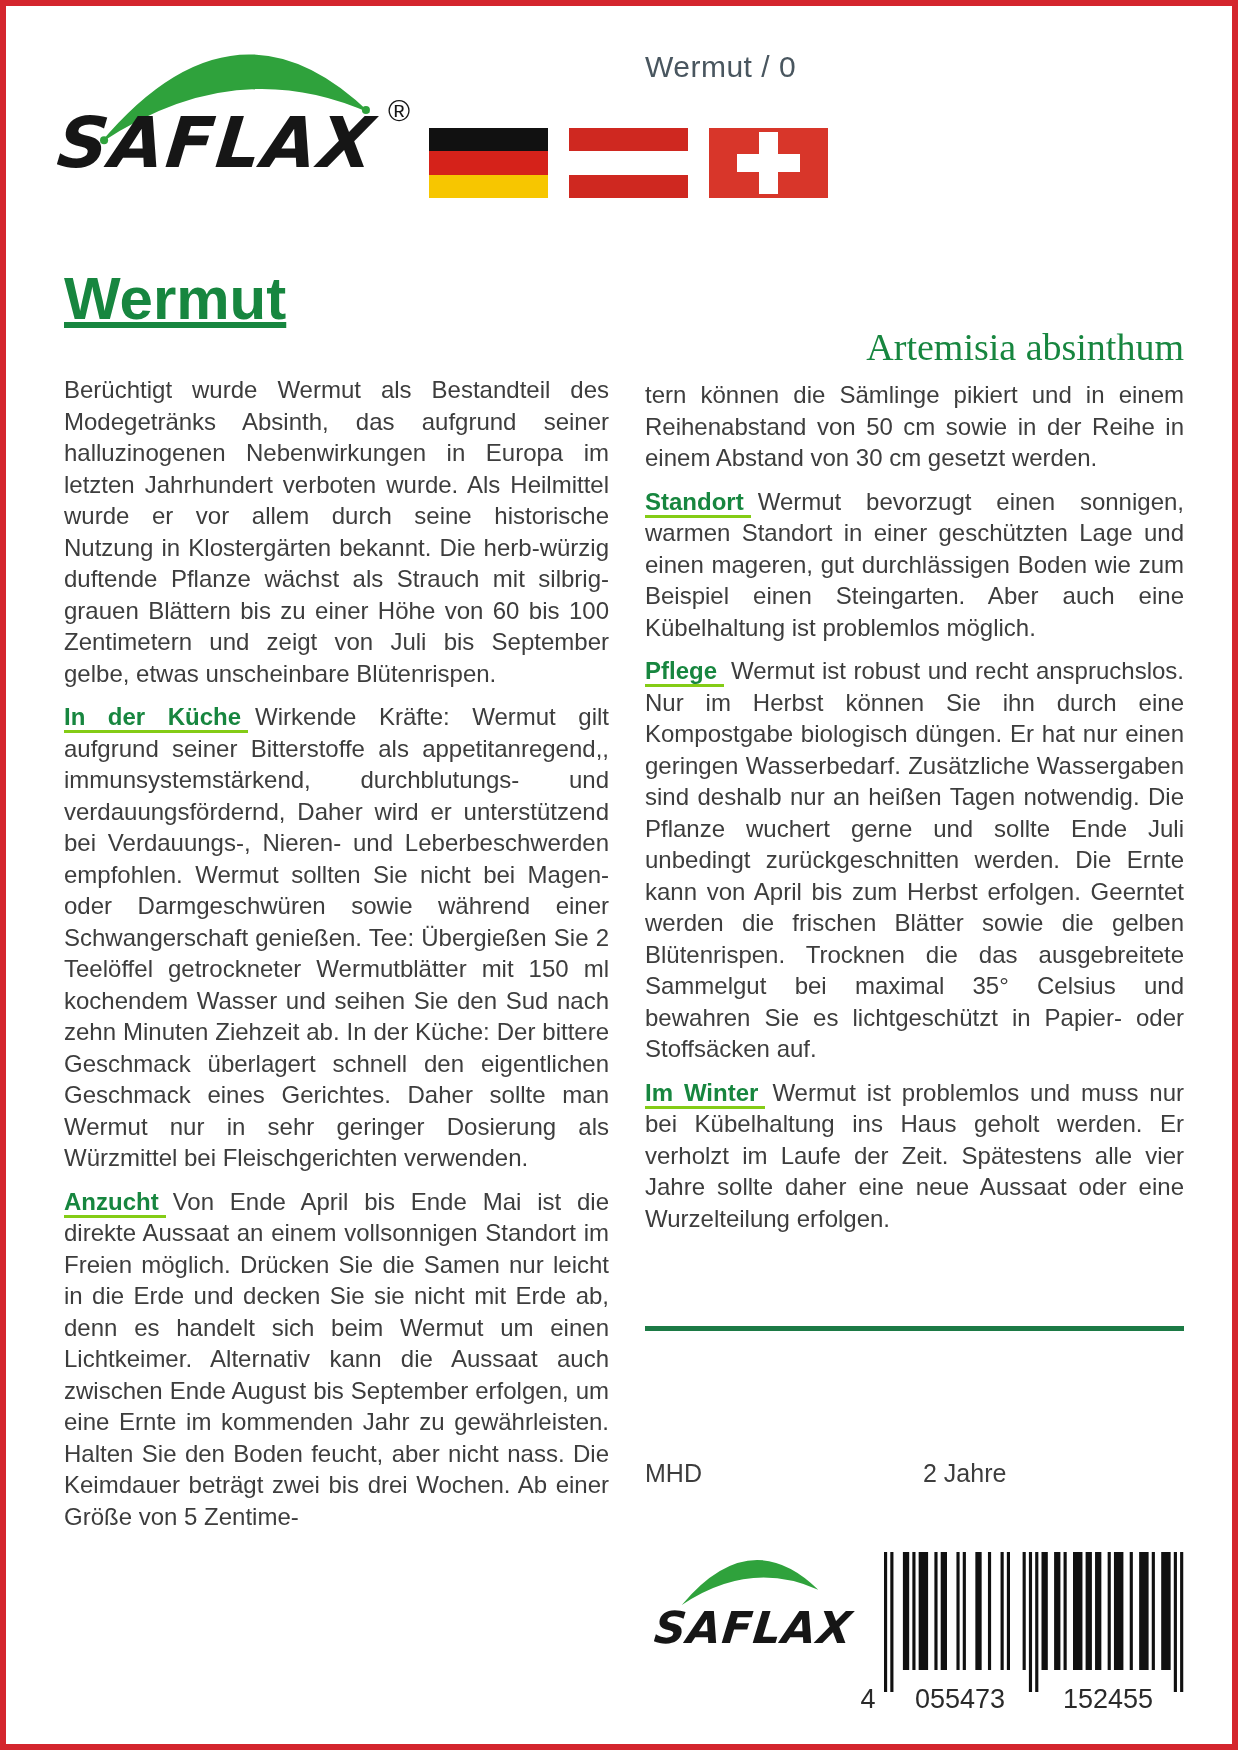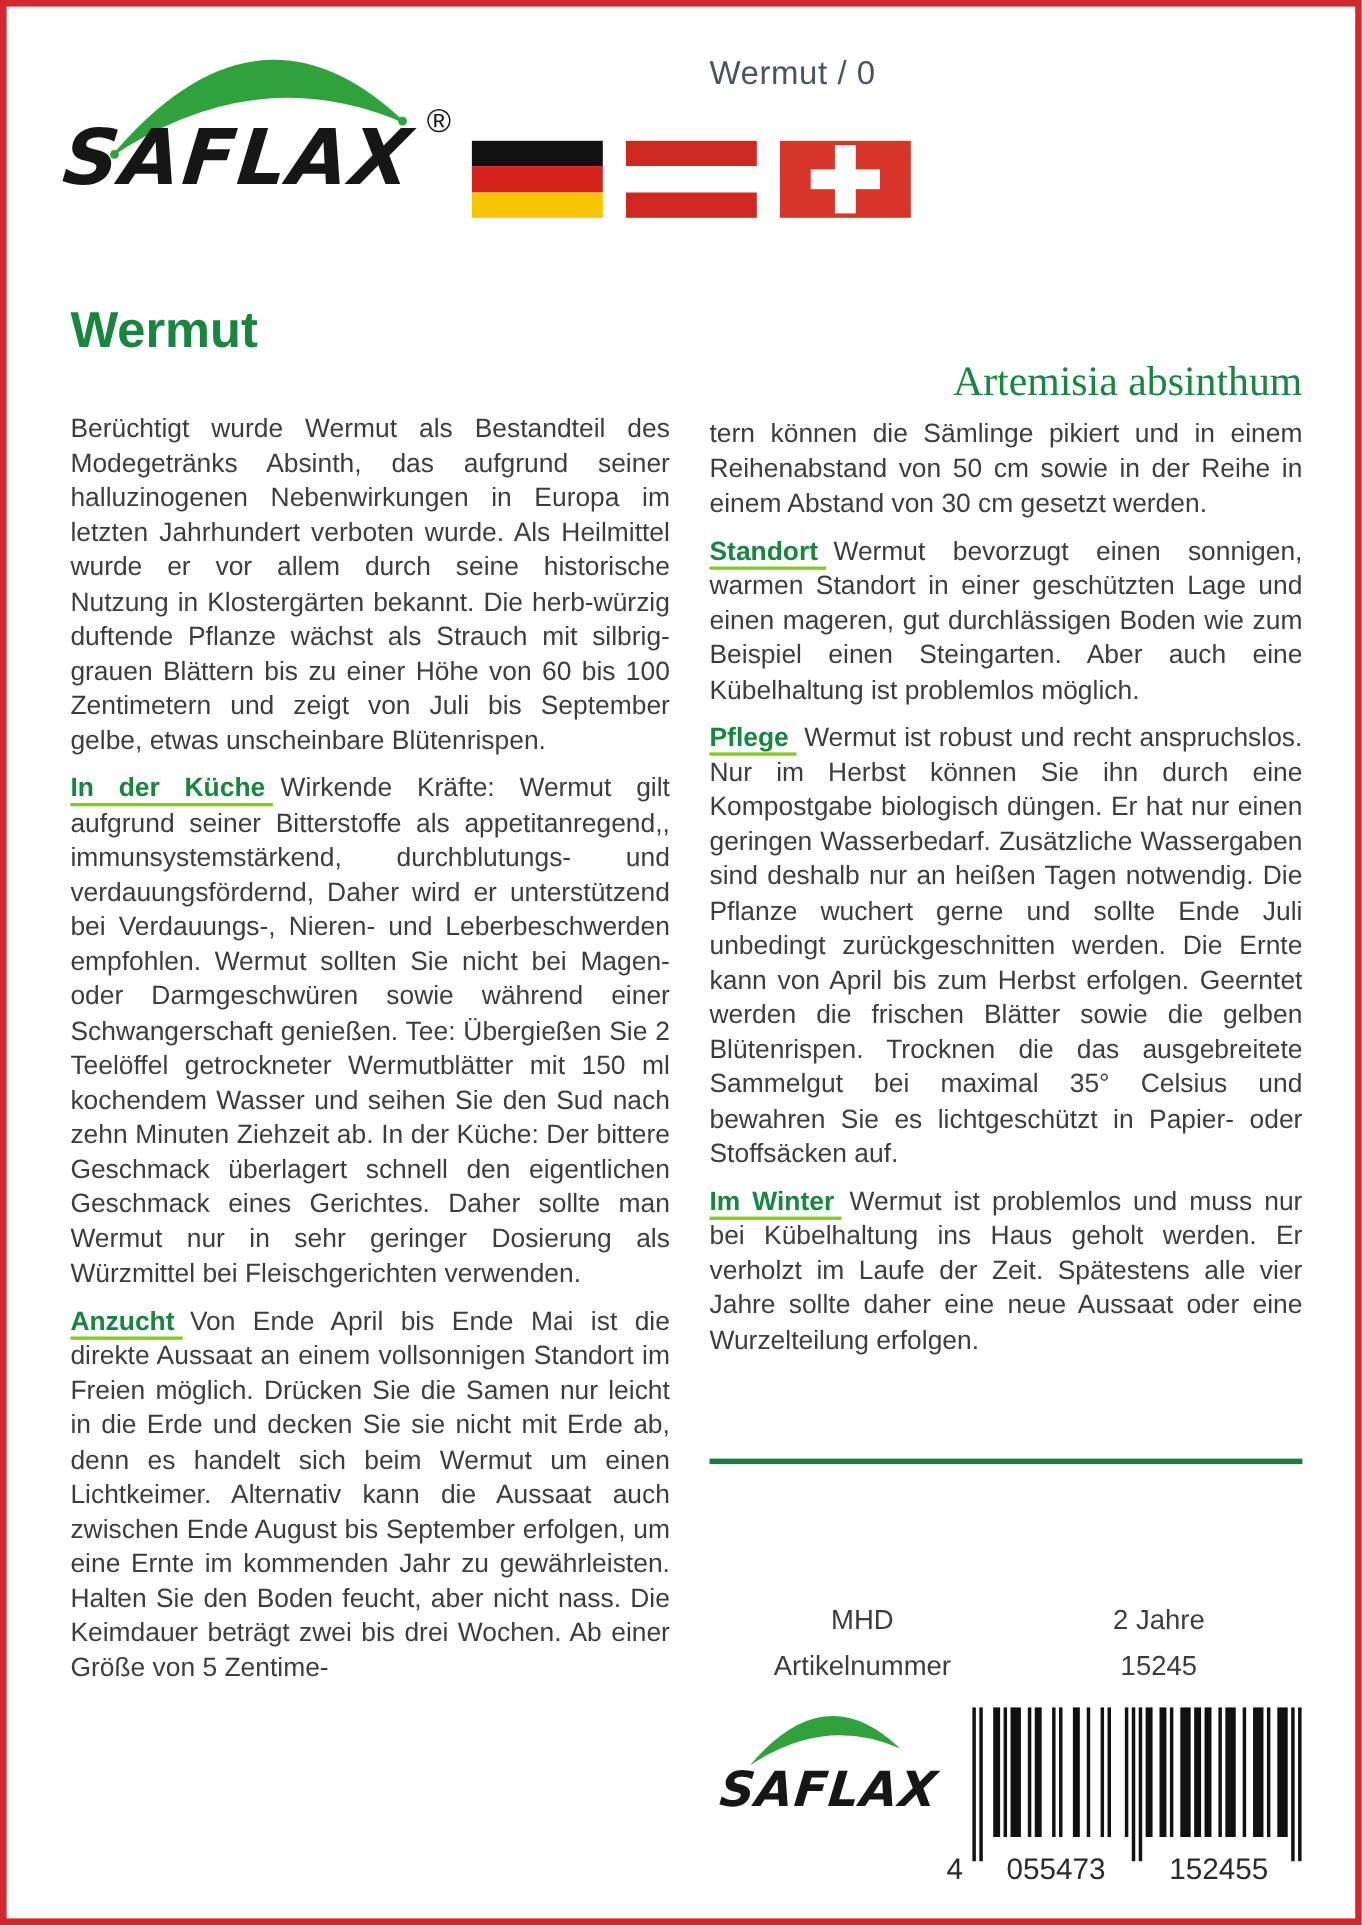--- a/index.html
+++ b/index.html
@@ -32,42 +32,42 @@
   .flag-ch .cross-h{position:absolute;left:28px;top:26px;width:63px;height:18px;background:#ffffff;}
   .flag-ch .cross-v{position:absolute;left:50px;top:4px;width:19px;height:62px;background:#ffffff;}
   .product-code{
     position:absolute;left:639px;top:44px;width:539px;
     text-align:left;font-size:30px;color:#49565f;letter-spacing:0.5px;
   }
   
   .col-left{position:absolute;left:58px;top:270px;width:545px;}
   .col-right{position:absolute;left:639px;top:322px;width:539px;}
   .col-left h1{
-    margin:0 0 52px 0;font-size:46px;line-height:46px;
-    font-weight:bold;color:#17863f;
+    margin:0 0 52px 0;font-size:60px;line-height:46px;
+    font-weight:bold;color:#17863f;text-decoration:underline;
   }
   .col-right h2{
     margin:0 0 13px 0;font-size:38px;line-height:38px;
     font-weight:normal;color:#17863f;text-align:right;font-family:Liberation Serif, serif;
   }
   .body-par{
     margin:0 0 12px 0;
     font-size:24px;line-height:31.5px;
     text-align:justify;
   }
   .body-par:last-child{margin-bottom:0;}
   .sec-head{
     color:#17863f;font-weight:bold;
     border-bottom:3px solid #84cc16;
     padding-right:7px;margin-right:7px;
   }
   
   .green-rule{position:absolute;left:639px;top:1320px;width:539px;height:5px;background:#1c7a45;}
   .details{position:absolute;left:639px;top:1446px;width:539px;font-size:25px;}
-  .details .row{display:flex;height:42px;align-items:center;text-align:center;}
+  .details .row{display:flex;height:42px;align-items:center;}
   .details .lbl{width:278px;flex:none;}
   .details .val{flex:1;}
   .footer-logo-arc{position:absolute;left:652px;top:1548px;width:184px;height:56px;}
   .footer-logo-text{
     position:absolute;left:640px;top:1596px;width:215px;text-align:center;
     font-family:"DejaVu Sans",sans-serif;
     font-size:44px;font-weight:bold;font-style:italic;
     letter-spacing:1px;color:#161616;transform:skewX(-6deg);
   }
   .barcode{position:absolute;left:850px;top:1546px;}
@@ -123,24 +123,20 @@
     <p class="body-par"><span class="sec-head">Im Winter</span><span>Wermut ist problemlos und muss nur bei Kübelhaltung ins Haus geholt werden. Er verholzt im Laufe der Zeit. Spätestens alle vier Jahre sollte daher eine neue Aussaat oder eine Wurzelteilung erfolgen.</span></p>
   </div>
 
   <div class="green-rule"></div>
 
   <div class="details">
     <div class="row">
       <span class="lbl">MHD</span>
       <span class="val">2 Jahre</span>
     </div>
-    <div class="row">
-      <span class="lbl">Artikelnummer</span>
-      <span class="val">15245</span>
-    </div>
   </div>
 
   <svg class="footer-logo-arc" viewBox="0 0 280 110" aria-hidden="true">
     <path d="M6,100 Q140,-60 274,70 Q140,10 6,100 Z" fill="#2fa23c"></path>
   </svg>
   <div class="footer-logo-text">SAFLAX</div>
 
   <div class="barcode">
     <svg width="340" height="162" viewBox="0 0 340 162">
       <g id="barcode-bars">

